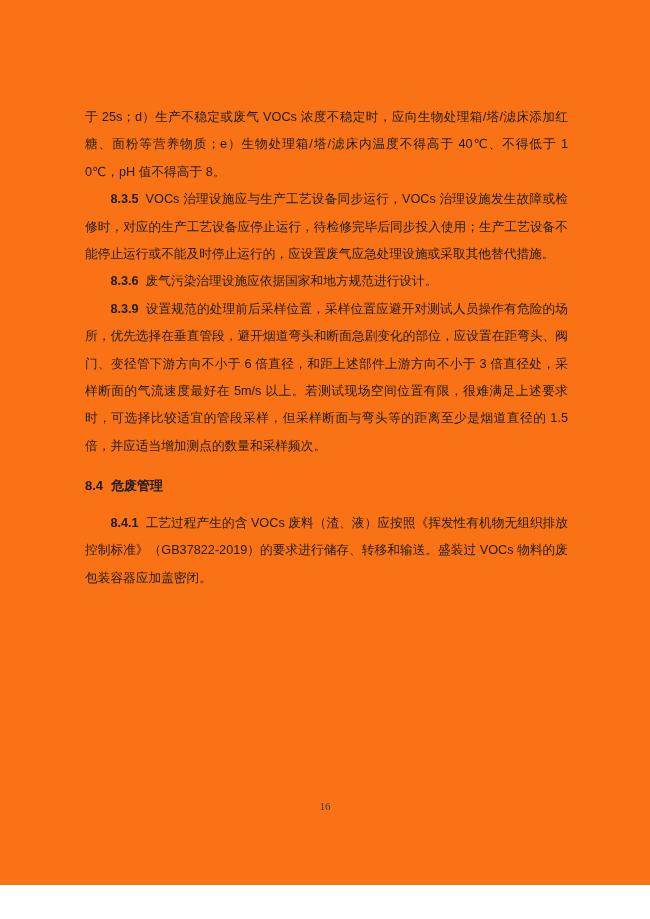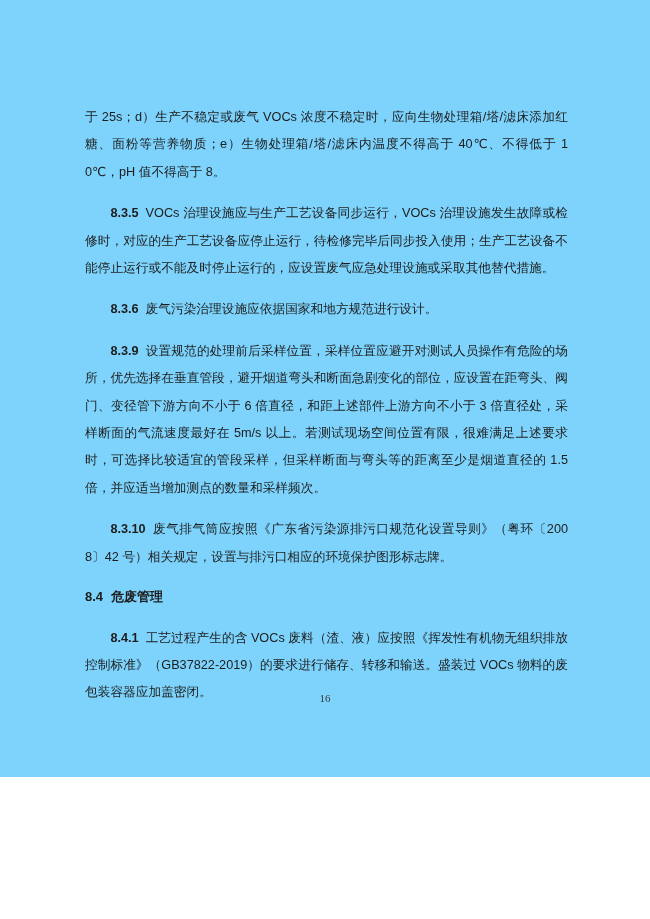--- a/index.html
+++ b/index.html
@@ -1,36 +1,36 @@
 <!DOCTYPE html>
 <html><head>
 <meta charset="utf-8">
 <style>
   html,body{margin:0;padding:0;background:#ffffff;}
   .page{
     position:relative;
-    width:650px;height:777px;
-    background:#7dd3fc;
+    width:650px;height:885px;
+    background:#f97316;
     color:#1d1d1d;
     font-family:"Liberation Sans","DejaVu Sans",sans-serif;
     overflow:hidden;
   }
   .content{
     position:absolute;
     left:85px; right:82px; top:104px;
   }
   .para{
     margin:0;
     font-size:12.7px;
     line-height:27.4px;
     text-align:justify;
     text-justify:inter-ideograph;
     word-break:break-all;
   }
-  .indent{ text-indent:2em;margin-top:14px; }
+  .indent{ text-indent:2em; }
   .num{
     font-weight:600;
     margin-right:7px;
     letter-spacing:0;
   }
   .section-heading{
     margin:12px 0 10px 0;
     font-size:13px;
     font-weight:700;
     line-height:27.4px;
@@ -62,23 +62,20 @@
     <p class="para indent">
       <span class="num">8.3.6</span><span>废气污染治理设施应依据国家和地方规范进行设计。</span>
     </p>
 
 
 
     <p class="para indent">
       <span class="num">8.3.9</span><span>设置规范的处理前后采样位置，采样位置应避开对测试人员操作有危险的场所，优先选择在垂直管段，避开烟道弯头和断面急剧变化的部位，应设置在距弯头、阀门、变径管下游方向不小于 6 倍直径，和距上述部件上游方向不小于 3 倍直径处，采样断面的气流速度最好在 5m/s 以上。若测试现场空间位置有限，很难满足上述要求时，可选择比较适宜的管段采样，但采样断面与弯头等的距离至少是烟道直径的 1.5 倍，并应适当增加测点的数量和采样频次。</span>
     </p>
 
-    <p class="para indent">
-      <span class="num">8.3.10</span><span>废气排气筒应按照《广东省污染源排污口规范化设置导则》（粤环〔2008〕42 号）相关规定，设置与排污口相应的环境保护图形标志牌。</span>
-    </p>
 
     <h2 class="section-heading">
       <span class="num">8.4</span><span>危废管理</span>
     </h2>
 
     <p class="para indent">
       <span class="num">8.4.1</span><span>工艺过程产生的含 VOCs 废料（渣、液）应按照《挥发性有机物无组织排放控制标准》（GB37822-2019）的要求进行储存、转移和输送。盛装过 VOCs 物料的废包装容器应加盖密闭。</span>
     </p>
 
 

